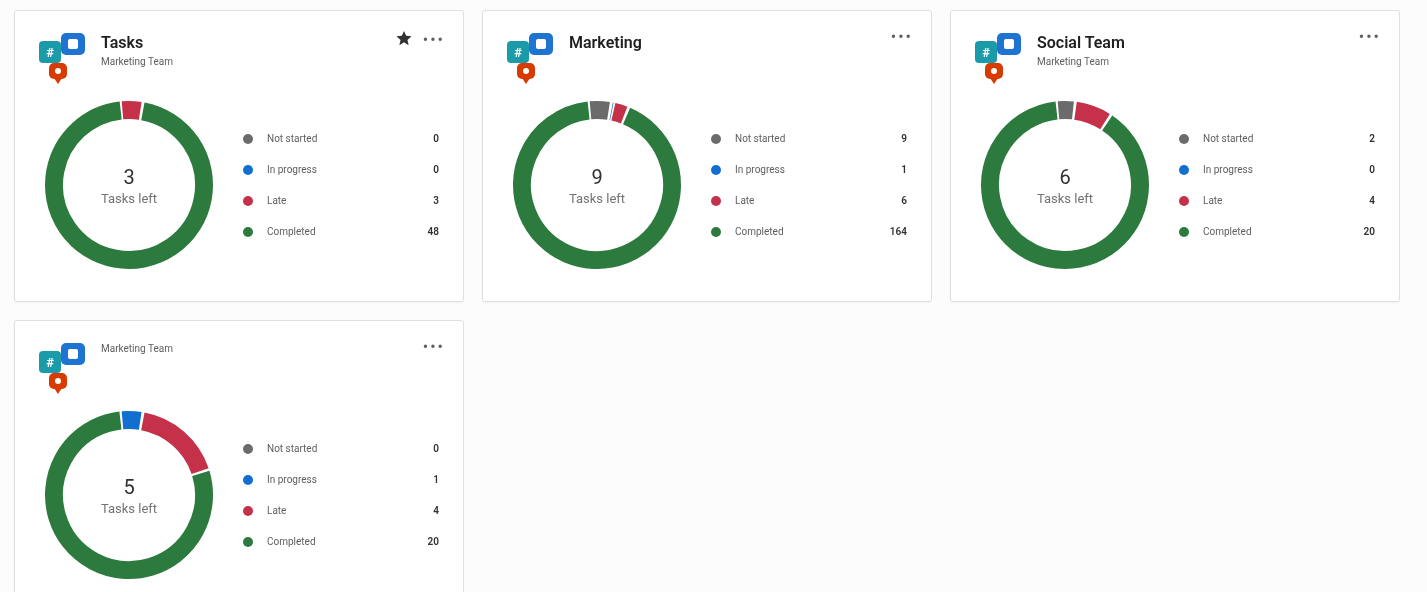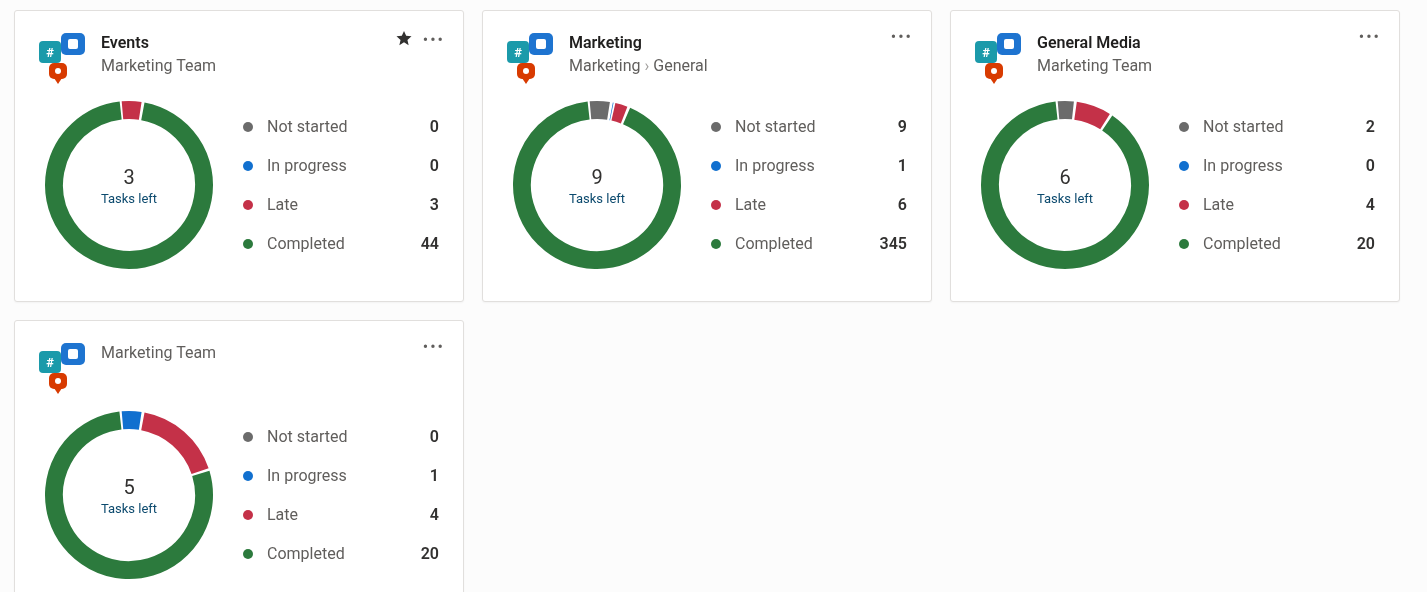--- a/index.html
+++ b/index.html
@@ -58,40 +58,40 @@
   }
   .plan-icon .tile-red .dot{
     position:absolute; left:6px; top:5px; width:6px; height:6px; background:#fff; border-radius:50%;
   }
   .title-wrap { flex: 1 1 auto; }
   .plan-title {
     font-size: 16px; font-weight: 600; color:#201f1e; line-height:1.2;
     margin-bottom: 4px;
   }
   .plan-sub {
-    font-size: 16px; color:#605e5c;
+    font-size: 10px; color:#605e5c;
   }
   .plan-sub .crumb-sep { margin: 0 4px; color:#a19f9d; }
   .card-actions {
     position:absolute; top:18px; right:18px; display:flex; gap:10px; align-items:center;
   }
   .fav-star { width:18px; height:18px; color:#323130; }
   .more-dots { font-size:16px; letter-spacing:2px; color:#605e5c; line-height:1; cursor:pointer;}
   .card-body { display:flex; gap:24px; align-items:center; }
   .donut-hold { width:180px; height:180px; position:relative; flex:0 0 180px;}
   .donut-hold svg { width:100%; height:100%; }
   .donut-center {
     position:absolute; inset:0; display:flex; flex-direction:column; align-items:center; justify-content:center;
   }
   .donut-center .num { font-size:20px; color:#323130; }
-  .donut-center .lbl { font-size:13px; color:#0c4a6e; margin-top:2px;}
+  .donut-center .lbl { font-size:13px; color:#737373; margin-top:2px;}
   .legend { flex:1 1 auto; }
   .legend-row {
     display:flex; align-items:center; padding:10px 0;
-    font-size:16px; color:#605e5c;justify-content:space-between;
+    font-size:10px; color:#605e5c;justify-content:space-between;
   }
   .legend-dot {
     width:10px; height:10px; border-radius:50%; margin-right:14px; flex:0 0 10px;
   }
   .legend-label { flex:1 1 auto; }
   .legend-val { font-weight:600; color:#323130; min-width:32px; text-align:right;}
 </style>
 </head>
 <body>
 
@@ -107,21 +107,21 @@
       <div class="plan-icon">
     <div class="tile-teal">#</div>
     <div class="tile-blue">
             <div class="thumb"></div>
           </div>
     <div class="tile-red">
             <div class="dot"></div>
           </div>
   </div>
       <div class="title-wrap">
-        <div class="plan-title">Events</div>
+        <div class="plan-title">Tasks</div>
         <div class="plan-sub"><span>Marketing Team</span></div>
       </div>
     </div>
     <div class="card-body">
       <div class="donut-hold">
         <svg viewBox="0 0 120 120">
             <circle cx="60" cy="60" r="50" fill="none" stroke="#c43148" stroke-width="12" stroke-dasharray="11.913769241874336 302.245496117105" transform="rotate(-95 60 60)" stroke-linecap="butt"></circle>
             <circle cx="60" cy="60" r="50" fill="none" stroke="#2c7a3d" stroke-width="12" stroke-dasharray="298.75483761311636 15.40442774586296" transform="rotate(-79.34782608695652 60 60)" stroke-linecap="butt"></circle>
           </svg>
         <div class="donut-center">
@@ -145,21 +145,21 @@
 
     <div class="legend-row">
       <span class="legend-dot" style="background:#c43148"></span>
       <span class="legend-label">Late</span>
       <span class="legend-val">3</span>
     </div>
 
     <div class="legend-row">
       <span class="legend-dot" style="background:#2c7a3d"></span>
       <span class="legend-label">Completed</span>
-      <span class="legend-val">44</span>
+      <span class="legend-val">48</span>
     </div>
       </div>
     </div>
   </div>
   <div class="card">
     <div class="card-actions">
 
       <span class="more-dots">•••</span>
     </div>
     <div class="card-header">
@@ -167,21 +167,20 @@
     <div class="tile-teal">#</div>
     <div class="tile-blue">
             <div class="thumb"></div>
           </div>
     <div class="tile-red">
             <div class="dot"></div>
           </div>
   </div>
       <div class="title-wrap">
         <div class="plan-title">Marketing</div>
-        <div class="plan-sub"><span><span>Marketing</span><span class="crumb-sep">›</span><span>General</span></span></div>
       </div>
     </div>
     <div class="card-body">
       <div class="donut-hold">
         <svg viewBox="0 0 120 120">
             <circle cx="60" cy="60" r="50" fill="none" stroke="#6b6b6b" stroke-width="12" stroke-dasharray="12.114638337372407 302.0446270216069" transform="rotate(-95 60 60)" stroke-linecap="butt"></circle>
             <circle cx="60" cy="60" r="50" fill="none" stroke="#1170cf" stroke-width="12" stroke-dasharray="0.43633231299858244 313.72293304598077" transform="rotate(-79.11764705882354 60 60)" stroke-linecap="butt"></circle>
             <circle cx="60" cy="60" r="50" fill="none" stroke="#c43148" stroke-width="12" stroke-dasharray="7.4946491409168265 306.6646162180625" transform="rotate(-77.3529411764706 60 60)" stroke-linecap="butt"></circle>
             <circle cx="60" cy="60" r="50" fill="none" stroke="#2c7a3d" stroke-width="12" stroke-dasharray="287.77399372588854 26.38527163309078" transform="rotate(-66.76470588235294 60 60)" stroke-linecap="butt"></circle>
           </svg>
@@ -206,42 +205,42 @@
 
     <div class="legend-row">
       <span class="legend-dot" style="background:#c43148"></span>
       <span class="legend-label">Late</span>
       <span class="legend-val">6</span>
     </div>
 
     <div class="legend-row">
       <span class="legend-dot" style="background:#2c7a3d"></span>
       <span class="legend-label">Completed</span>
-      <span class="legend-val">345</span>
+      <span class="legend-val">164</span>
     </div>
       </div>
     </div>
   </div>
   <div class="card">
     <div class="card-actions">
 
       <span class="more-dots">•••</span>
     </div>
     <div class="card-header">
       <div class="plan-icon">
     <div class="tile-teal">#</div>
     <div class="tile-blue">
             <div class="thumb"></div>
           </div>
     <div class="tile-red">
             <div class="dot"></div>
           </div>
   </div>
       <div class="title-wrap">
-        <div class="plan-title">General Media</div>
+        <div class="plan-title">Social Team</div>
         <div class="plan-sub"><span>Marketing Team</span></div>
       </div>
     </div>
     <div class="card-body">
       <div class="donut-hold">
         <svg viewBox="0 0 120 120">
             <circle cx="60" cy="60" r="50" fill="none" stroke="#6b6b6b" stroke-width="12" stroke-dasharray="9.678644033786735 304.4806213251926" transform="rotate(-95 60 60)" stroke-linecap="butt"></circle>
             <circle cx="60" cy="60" r="50" fill="none" stroke="#c43148" stroke-width="12" stroke-dasharray="21.1026173195678 293.0566480394115" transform="rotate(-81.9090909090909 60 60)" stroke-linecap="butt"></circle>
             <circle cx="60" cy="60" r="50" fill="none" stroke="#2c7a3d" stroke-width="12" stroke-dasharray="278.14201624964176 36.01724910933757" transform="rotate(-55.72727272727273 60 60)" stroke-linecap="butt"></circle>
           </svg>

